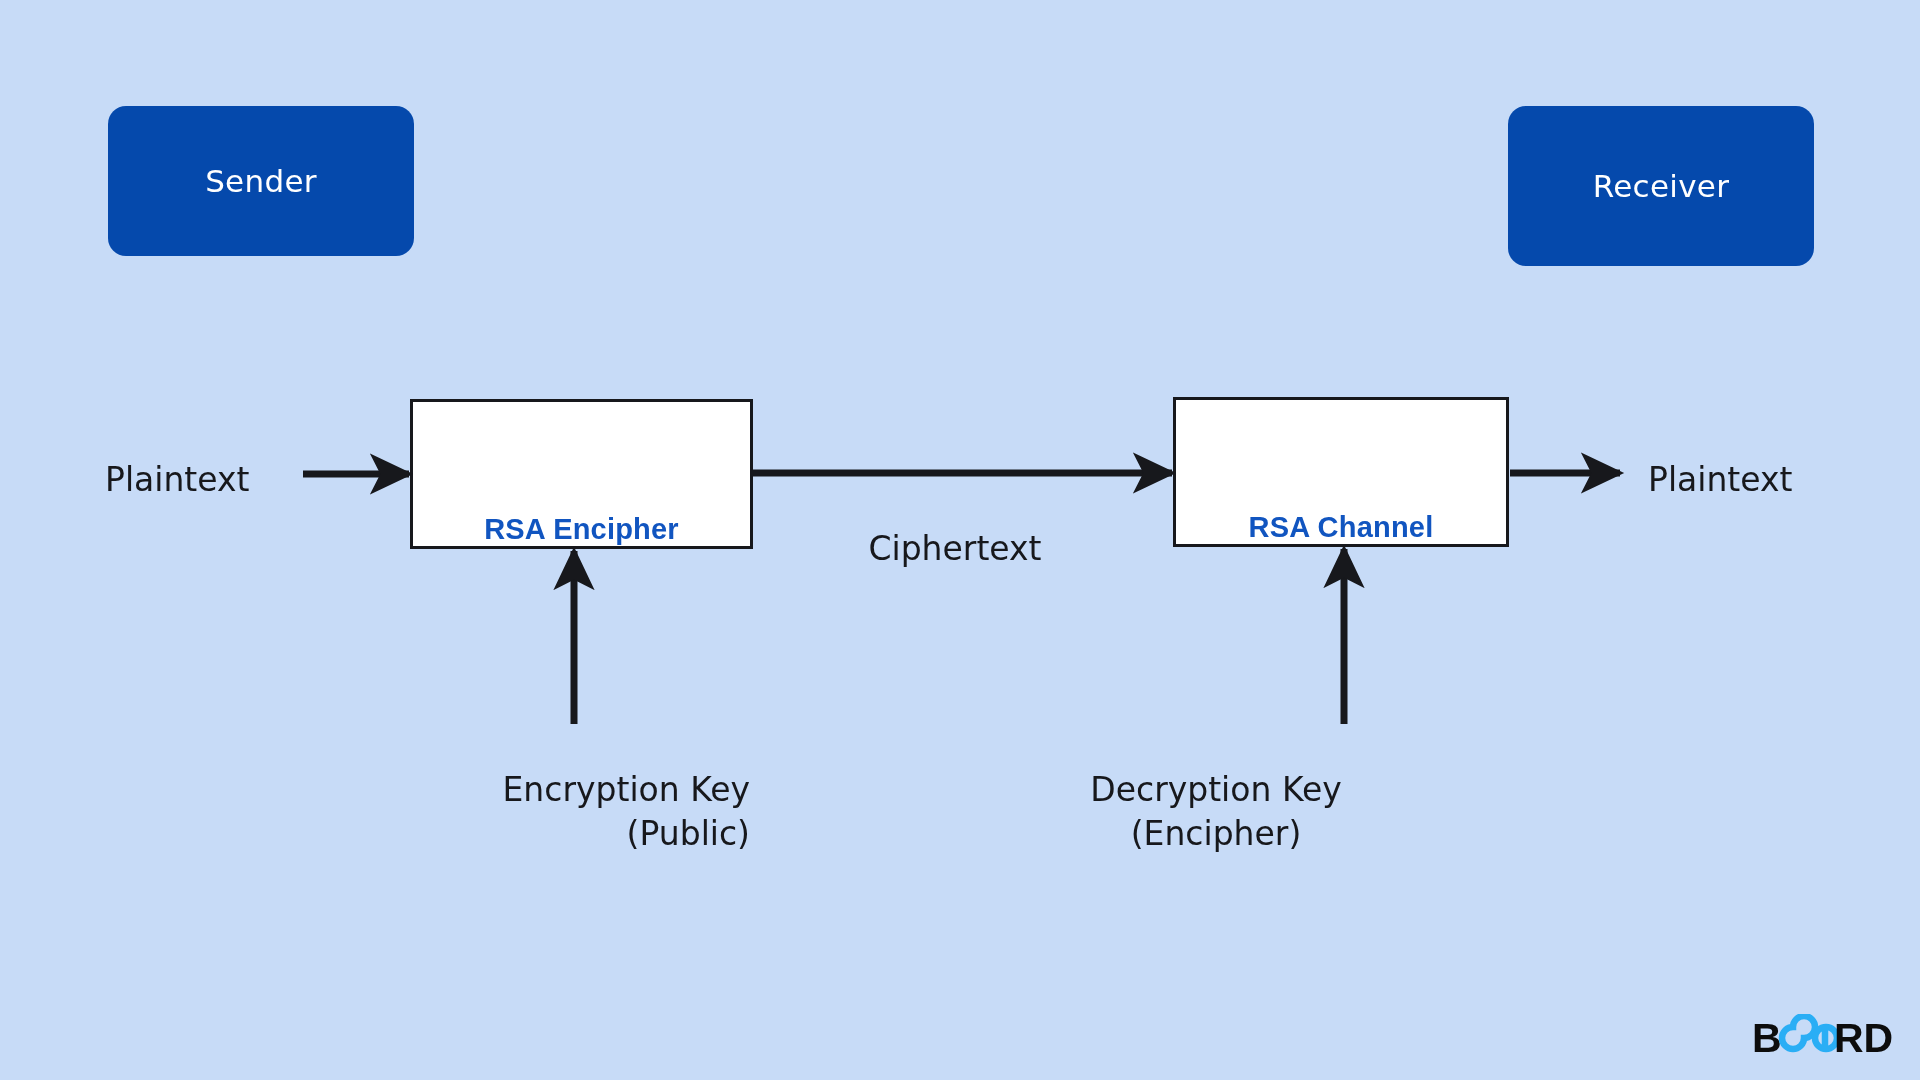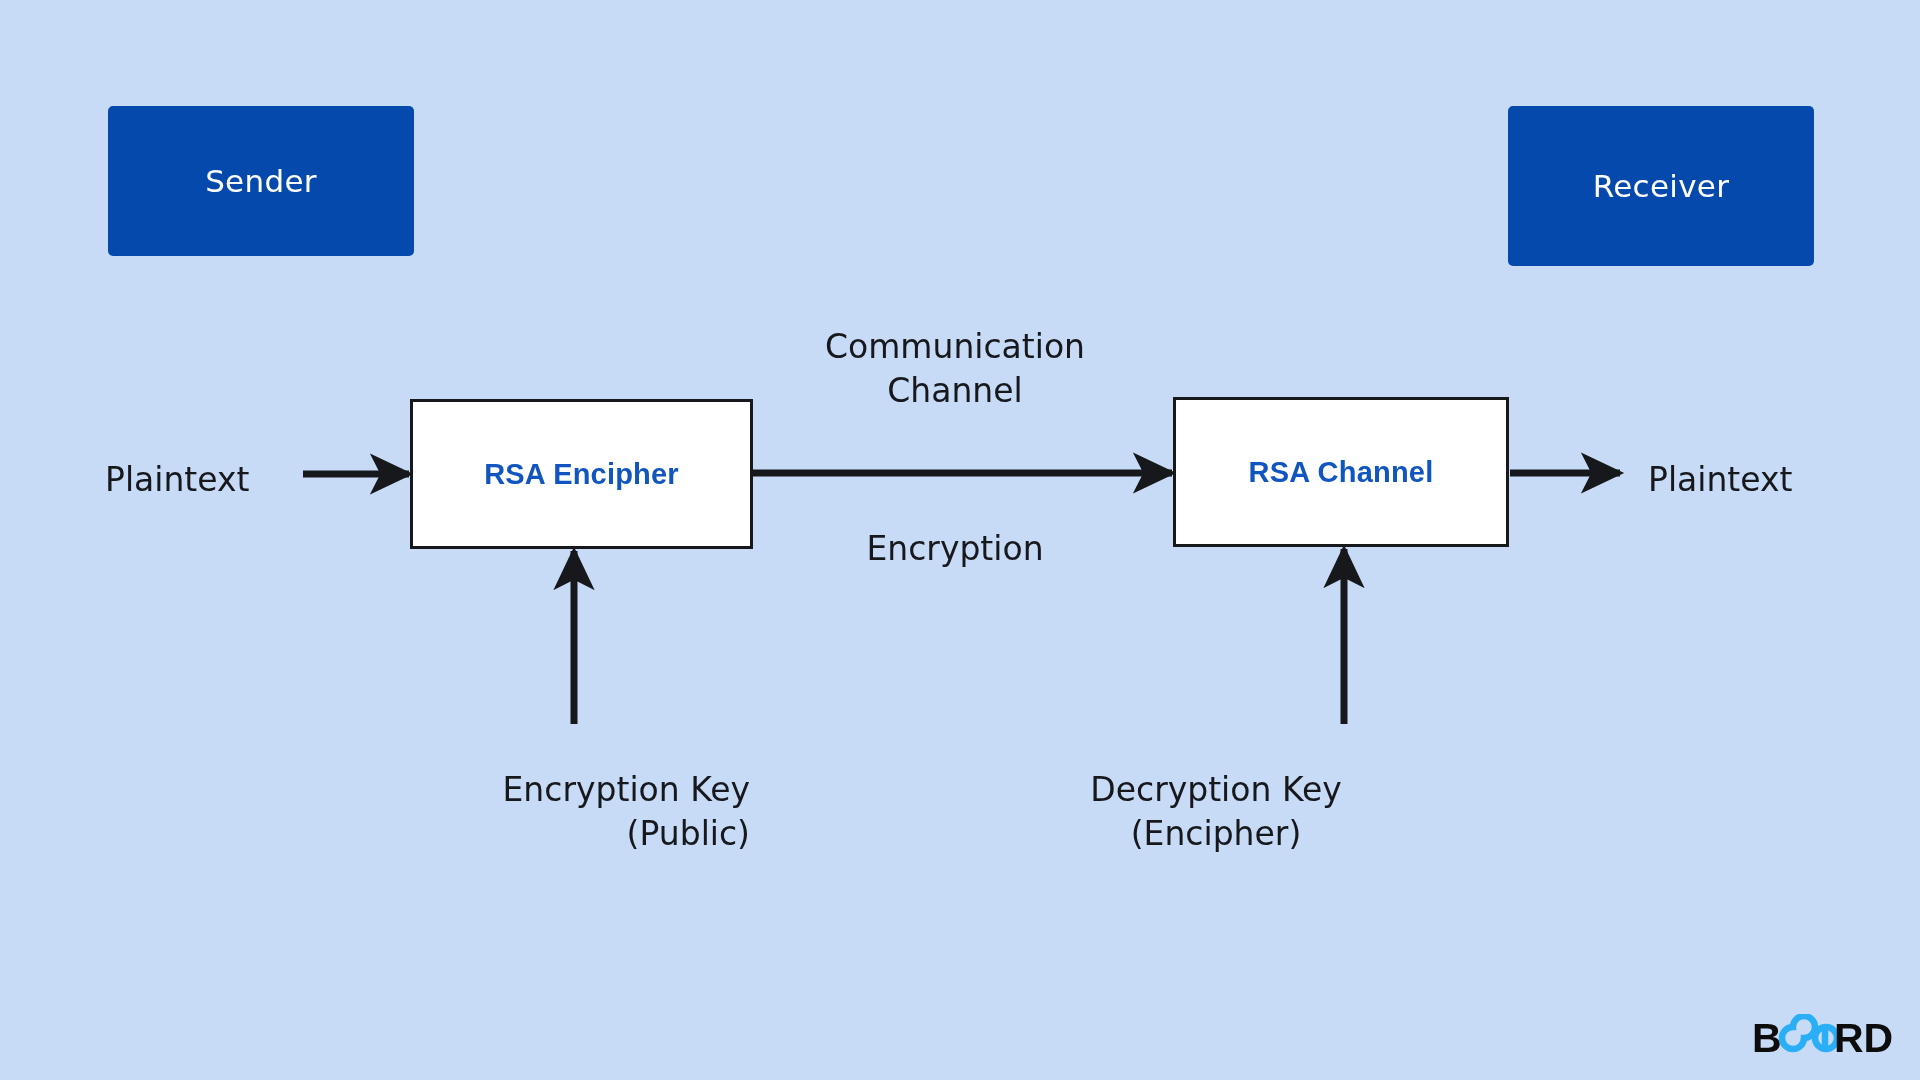--- a/index.html
+++ b/index.html
@@ -16,42 +16,42 @@
   #canvas {
     position: relative;
     width: 1920px;
     height: 1080px;
     background: #c7dbf7;
   }
   
   .actor-box {
     position: absolute;
     background: #0549ac;
-    border-radius: 5px;
+    border-radius: 18px;
     display: flex;
     align-items: center;
     justify-content: center;
   }
   .actor-label {
     color: #ffffff;
     font-size: 31px;
     font-weight: 400;
     letter-spacing: 0.3px;
     font-family: "DejaVu Sans", "Liberation Sans", sans-serif;
   }
   #sender-box  { left: 108px;  top: 106px; width: 306px; height: 150px; }
   #receiver-box{ left: 1508px; top: 106px; width: 306px; height: 160px; }
 
   
   .process-box {
     position: absolute;
     background: #ffffff;
     border: 3px solid #17181c;
     display: flex;
-    align-items: center;
+    align-items: flex-end;
     justify-content: center;
     box-sizing: border-box;
   }
   .process-label {
     color: #1155c0;
     font-size: 29px;
     font-weight: 700;
     font-family: "Liberation Sans", "DejaVu Sans", sans-serif;
     letter-spacing: 0.2px;
   }
@@ -113,26 +113,22 @@
   </div>
 
   <div class="process-box" id="decipher-box">
     <span class="process-label">RSA Channel</span>
   </div>
 
   <div class="text-label" id="plaintext-in-label">Plaintext</div>
 
   <div class="text-label" id="plaintext-out-label">Plaintext</div>
 
-  <div class="text-label center" id="channel-label">
-    <div>Communication</div>
-    <div>Channel</div>
-  </div>
 
-  <div class="text-label center" id="ciphertext-label">Encryption</div>
+  <div class="text-label center" id="ciphertext-label">Ciphertext</div>
 
   <div class="text-label center" id="enc-key-label">
     <div>Encryption Key</div>
     <div>(Public)</div>
   </div>
 
   <div class="text-label center" id="dec-key-label">
     <div>Decryption Key</div>
     <div>(Encipher)</div>
   </div>

